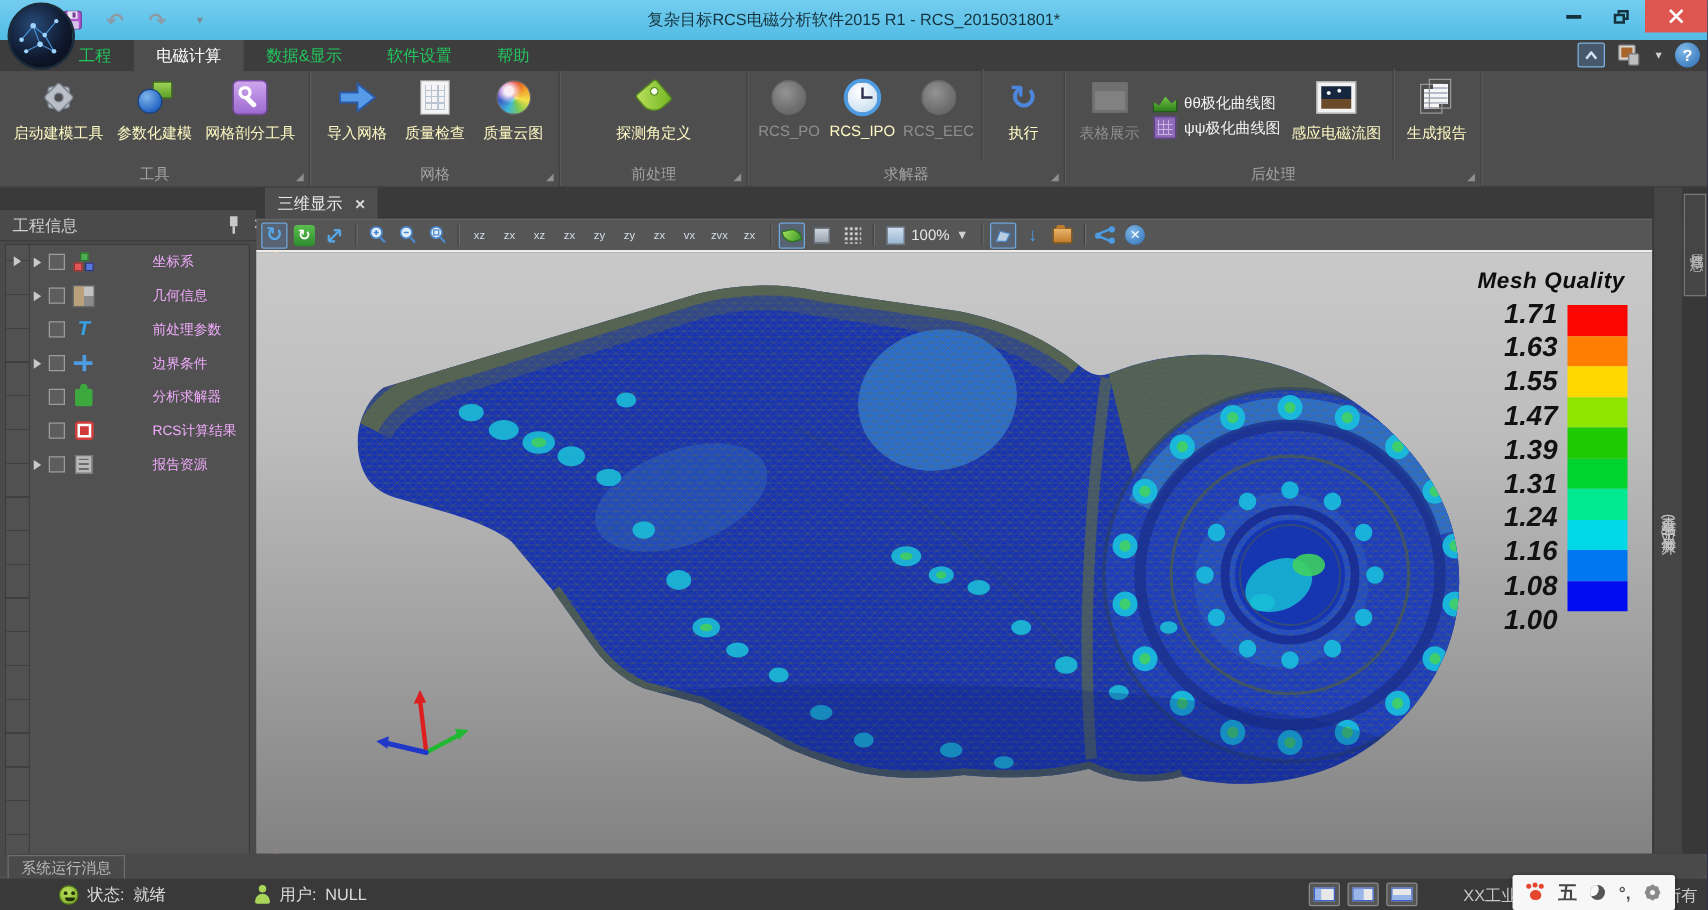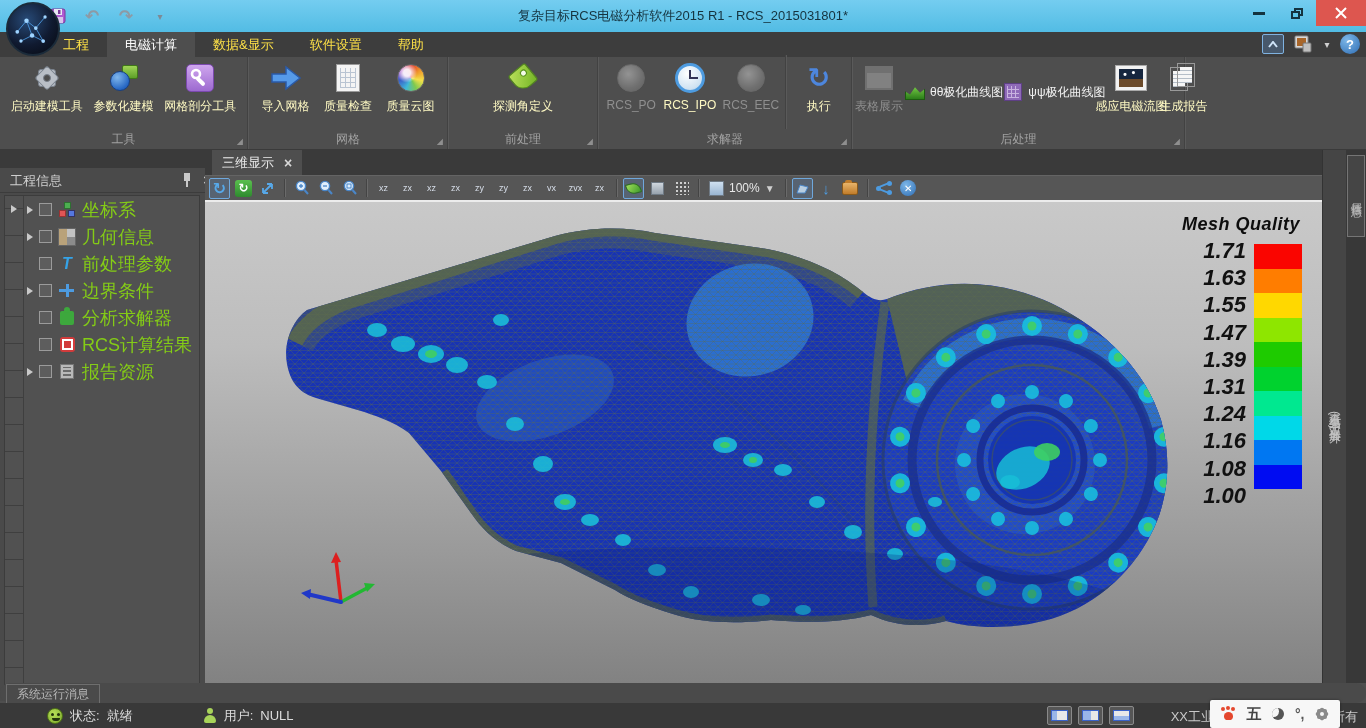--- a/index.html
+++ b/index.html
@@ -23,21 +23,21 @@
   .winbtn { width:38px; height:26px; display:flex; align-items:center; justify-content:center; }
   .winbtn.close { width:50px; background:#dd564f; }
   .min-glyph { width:12px; height:3px; background:#14333f; }
   .restore-glyph { position:relative; width:12px; height:11px; }
   .restore-glyph .r1 { position:absolute; right:0; top:0; width:9px; height:8px; border:2px solid #14333f; }
   .restore-glyph .r2 { position:absolute; left:0; bottom:0; width:9px; height:8px; border:2px solid #14333f; background:#5fc5e8; }
 
   
   .menubar { position:absolute; left:0; top:32px; width:1366px; height:25px; background:#3d3d3d; }
   .menutabs { position:absolute; left:45px; top:0; height:25px; display:flex; }
-  .mtab { padding:0 18px; height:25px; line-height:25px; font-size:13px; color:#fde047; }
+  .mtab { padding:0 18px; height:25px; line-height:25px; font-size:13px; color:#22c55e; }
   .mtab.active { background:#4e4e4e; color:#ffffff; }
   .menubar-right { position:absolute; right:6px; top:2px; display:flex; gap:8px; align-items:center; }
   .mr-btn { width:22px; height:20px; display:flex; align-items:center; justify-content:center; }
   .collapse-btn { border:1px solid #7fb2e0; background:#47586b; border-radius:2px; }
   .help-btn { width:20px; height:20px; border-radius:50%;
     background:radial-gradient(circle at 35% 30%, #7db7e8, #2e6db4); color:#fff; font-size:13px;
     font-weight:bold; display:flex; align-items:center; justify-content:center; }
 
   
   .ribbon { position:absolute; left:0; top:57px; width:1366px; height:93px; background:#4e4e4e;
@@ -47,21 +47,21 @@
   .rgroup .btnrow { position:absolute; left:0; top:2px; right:0; height:66px; display:flex;
     align-items:flex-start; justify-content:space-evenly; }
   .glabel { position:absolute; bottom:1px; left:0; right:0; text-align:center; font-size:12px; color:#a2a2a2; }
   .gcorner { position:absolute; right:4px; bottom:3px; font-size:8px; color:#8f8f8f; }
   .bigbtn { display:flex; flex-direction:column; align-items:center; padding-top:2px; min-width:52px; }
   .bigbtn .icn { width:34px; height:34px; display:flex; align-items:center; justify-content:center; }
   .bigbtn .lbl { margin-top:3px; font-size:12px; color:#fef9c3; white-space:nowrap; }
   .bigbtn.disabled .lbl { color:#8f8f8f; }
   .bigbtn.disabled .icn { opacity:.45; filter:grayscale(.8); }
   .vline { width:1px; align-self:center; height:74px; background:#424242; box-shadow:1px 0 0 #5a5a5a; }
-  .smallstack { display:flex; flex-direction:row; justify-content:center; height:66px; }
+  .smallstack { display:flex; flex-direction:column; justify-content:center; height:66px; }
   .smallbtn { display:flex; align-items:center; gap:5px; }
   .smallbtn .icn { width:20px; height:20px; display:flex; align-items:center; justify-content:center; }
   .smallbtn .lbl { font-size:12px; color:#f2f2f2; white-space:nowrap; }
 
   
   .gear-shape { position:relative; width:26px; height:26px; }
   .gear-shape .sq { position:absolute; left:4px; top:4px; width:18px; height:18px; background:#b9bfc7;
     border:1px solid #79818c; border-radius:3px; }
   .gear-shape .sq.rot { transform:rotate(45deg); }
   .gear-shape .hole { position:absolute; left:9px; top:9px; width:8px; height:8px; border-radius:50%;
@@ -135,21 +135,21 @@
     background:repeating-linear-gradient(0deg,#515151 0 26px,#3f3f3f 26px 27px);
     border-right:1px solid #3f3f3f; }
   .lcol .tri { position:absolute; left:6px; top:9px; }
   .tree { position:absolute; left:20px; top:0; right:0; }
   .trow { height:27px; display:flex; align-items:center; gap:6px; padding-left:2px; }
   .tri { width:0; height:0; border-left:6px solid #c9c9c9; border-top:4px solid transparent;
     border-bottom:4px solid transparent; }
   .tri.hidden { visibility:hidden; }
   .cbx { width:13px; height:13px; background:#5d5d5d; border:1px solid #9b9b9b; }
   .ticn { width:18px; height:18px; position:relative; display:flex; align-items:center; justify-content:center; }
-  .trow .tlbl { font-size:18px; color:#84cc16; white-space:nowrap; }
+  .trow .tlbl { font-size:11px; color:#f0abfc; white-space:nowrap;margin-left:40px; }
   .ic-coord .a { position:absolute; left:6px; top:1px; width:7px; height:7px; background:#4caf50; border:1px solid #2e7031; }
   .ic-coord .b { position:absolute; left:1px; top:9px; width:7px; height:7px; background:#e05555; border:1px solid #933; }
   .ic-coord .c { position:absolute; left:10px; top:9px; width:7px; height:7px; background:#5577e0; border:1px solid #336; }
   .ic-geom { background:
       linear-gradient(90deg,#b9a27a 0 8px,transparent 8px),
       linear-gradient(0deg,#8b8b8b 0 8px,#c2c2c2 8px); border:1px solid #666; }
   .ic-T { color:#35a3e8; font-weight:bold; font-size:16px; font-style:italic; }
   .ic-bound { position:relative; }
   .ic-bound:before { content:""; position:absolute; left:1px; top:7px; width:15px; height:3px; background:#4d9be0; }
   .ic-bound:after { content:""; position:absolute; left:8px; top:2px; width:3px; height:13px; background:#4d9be0; }

